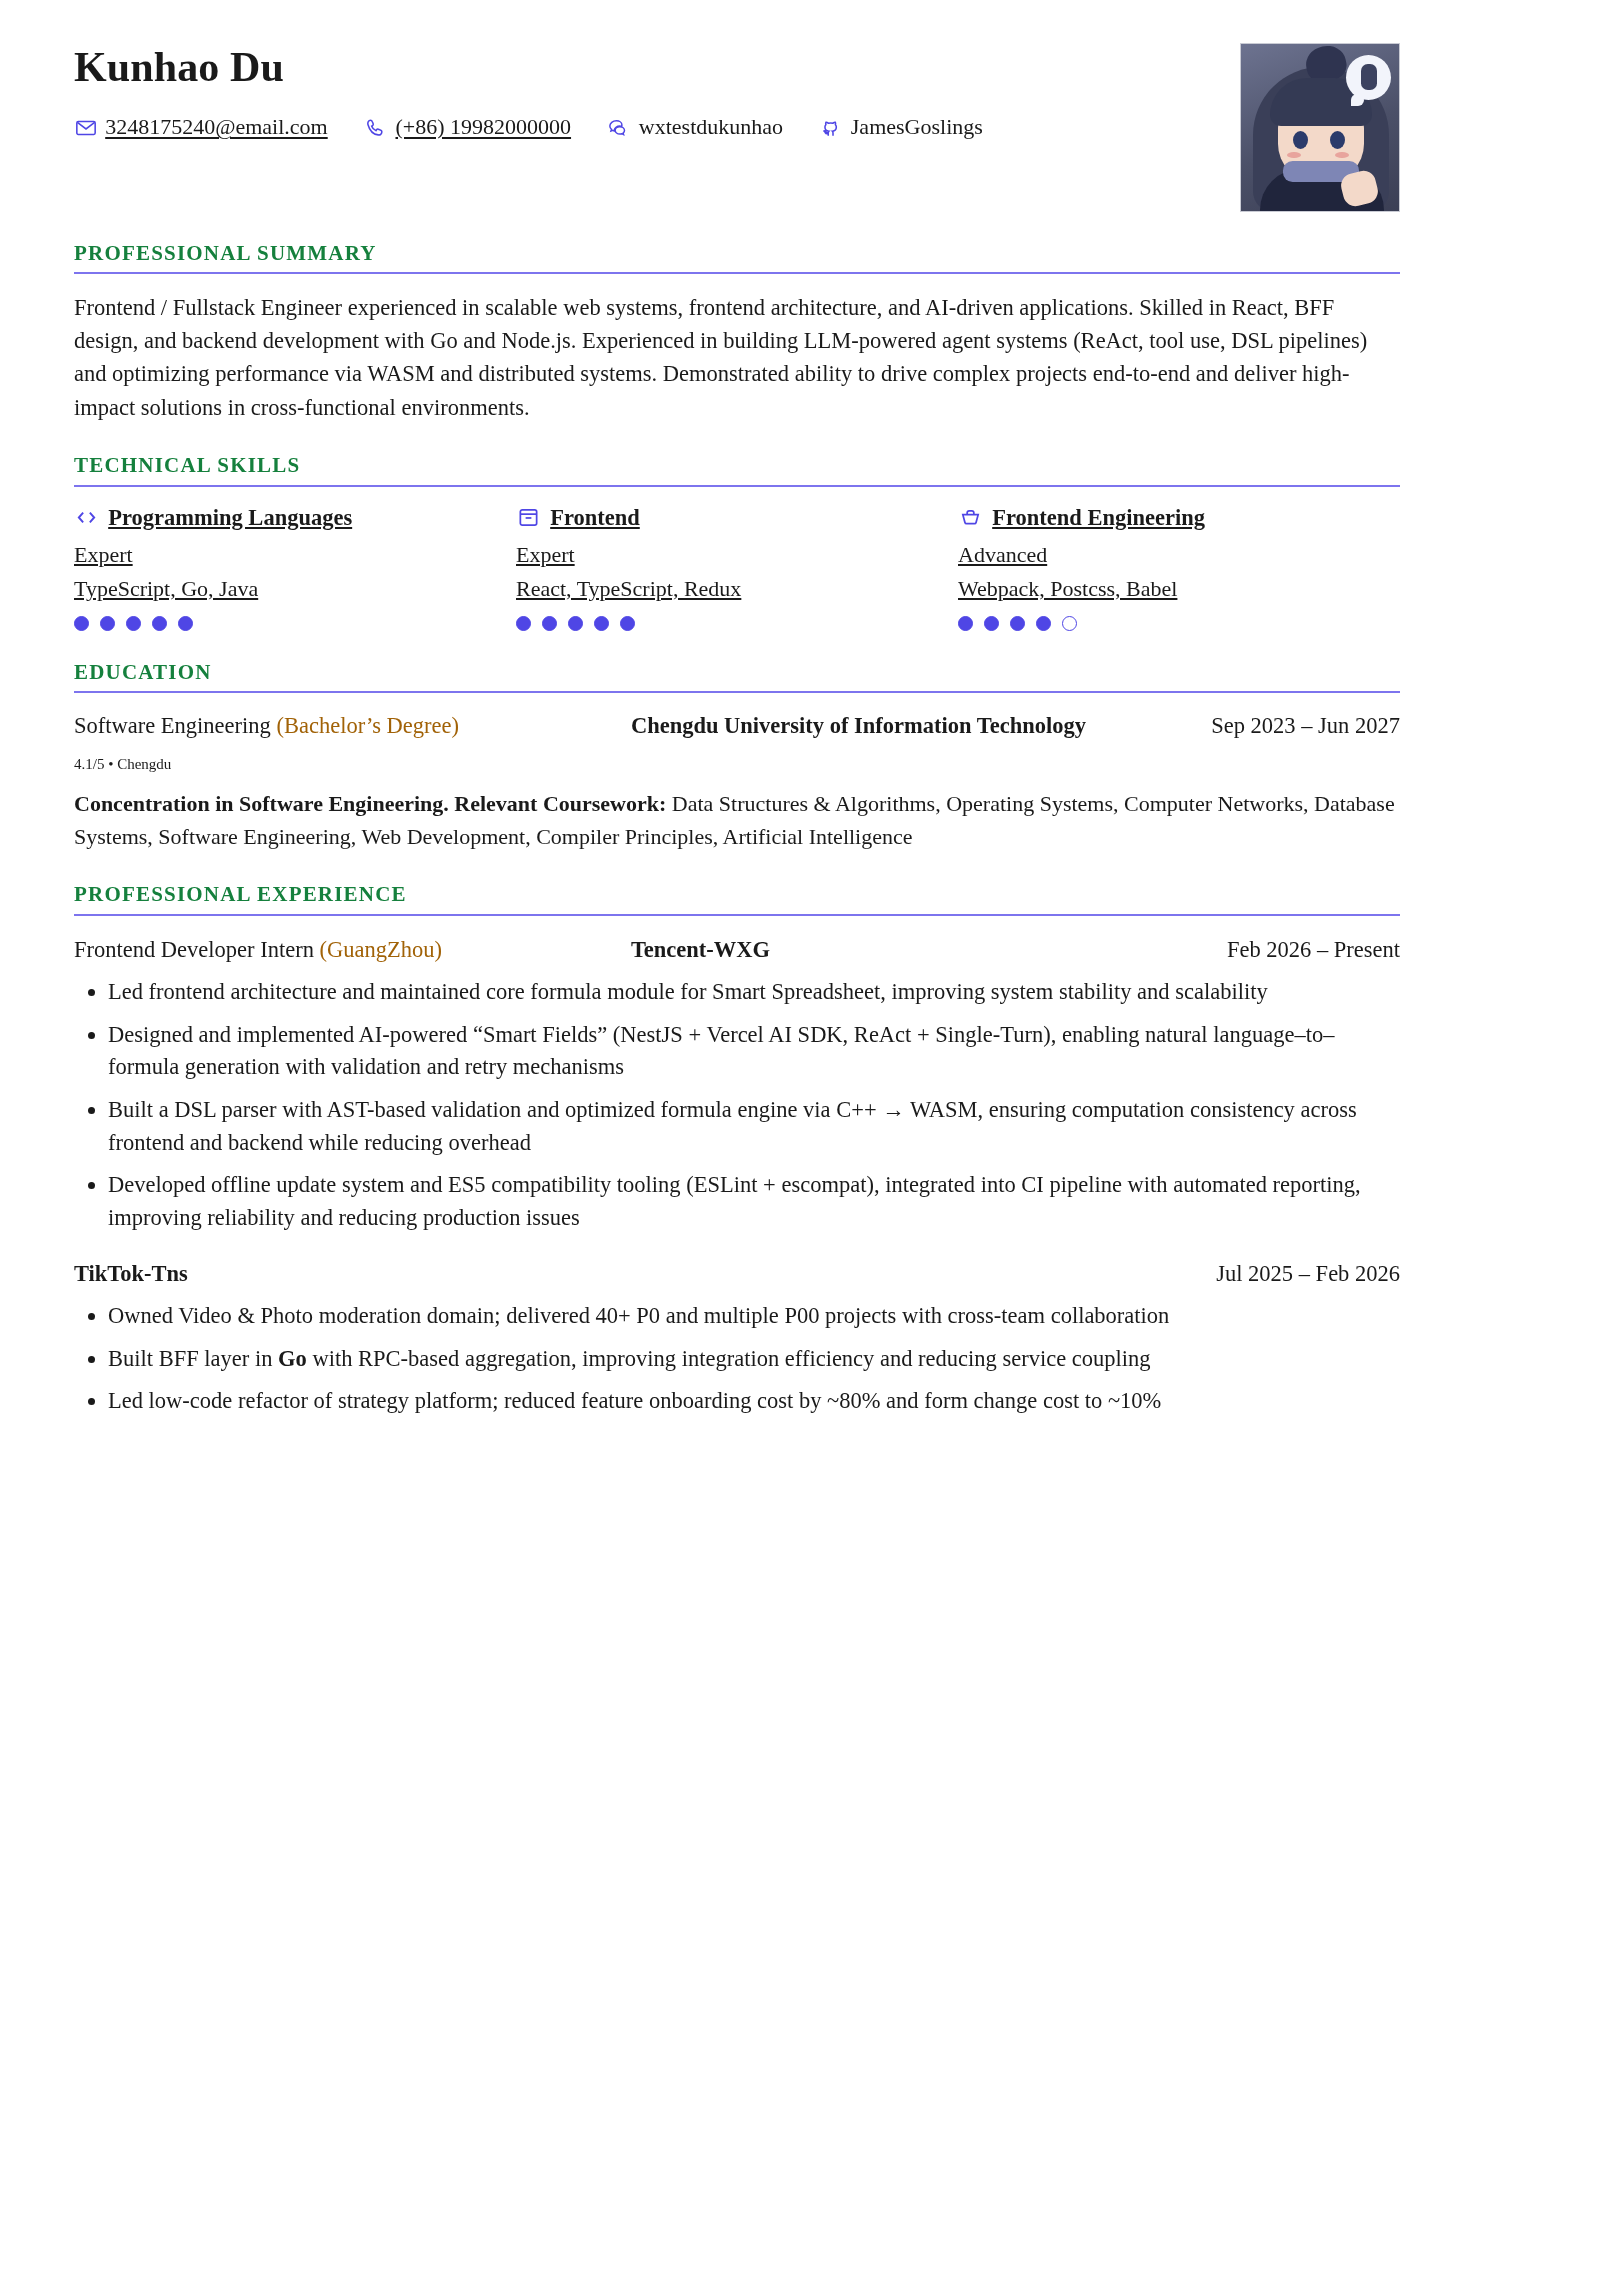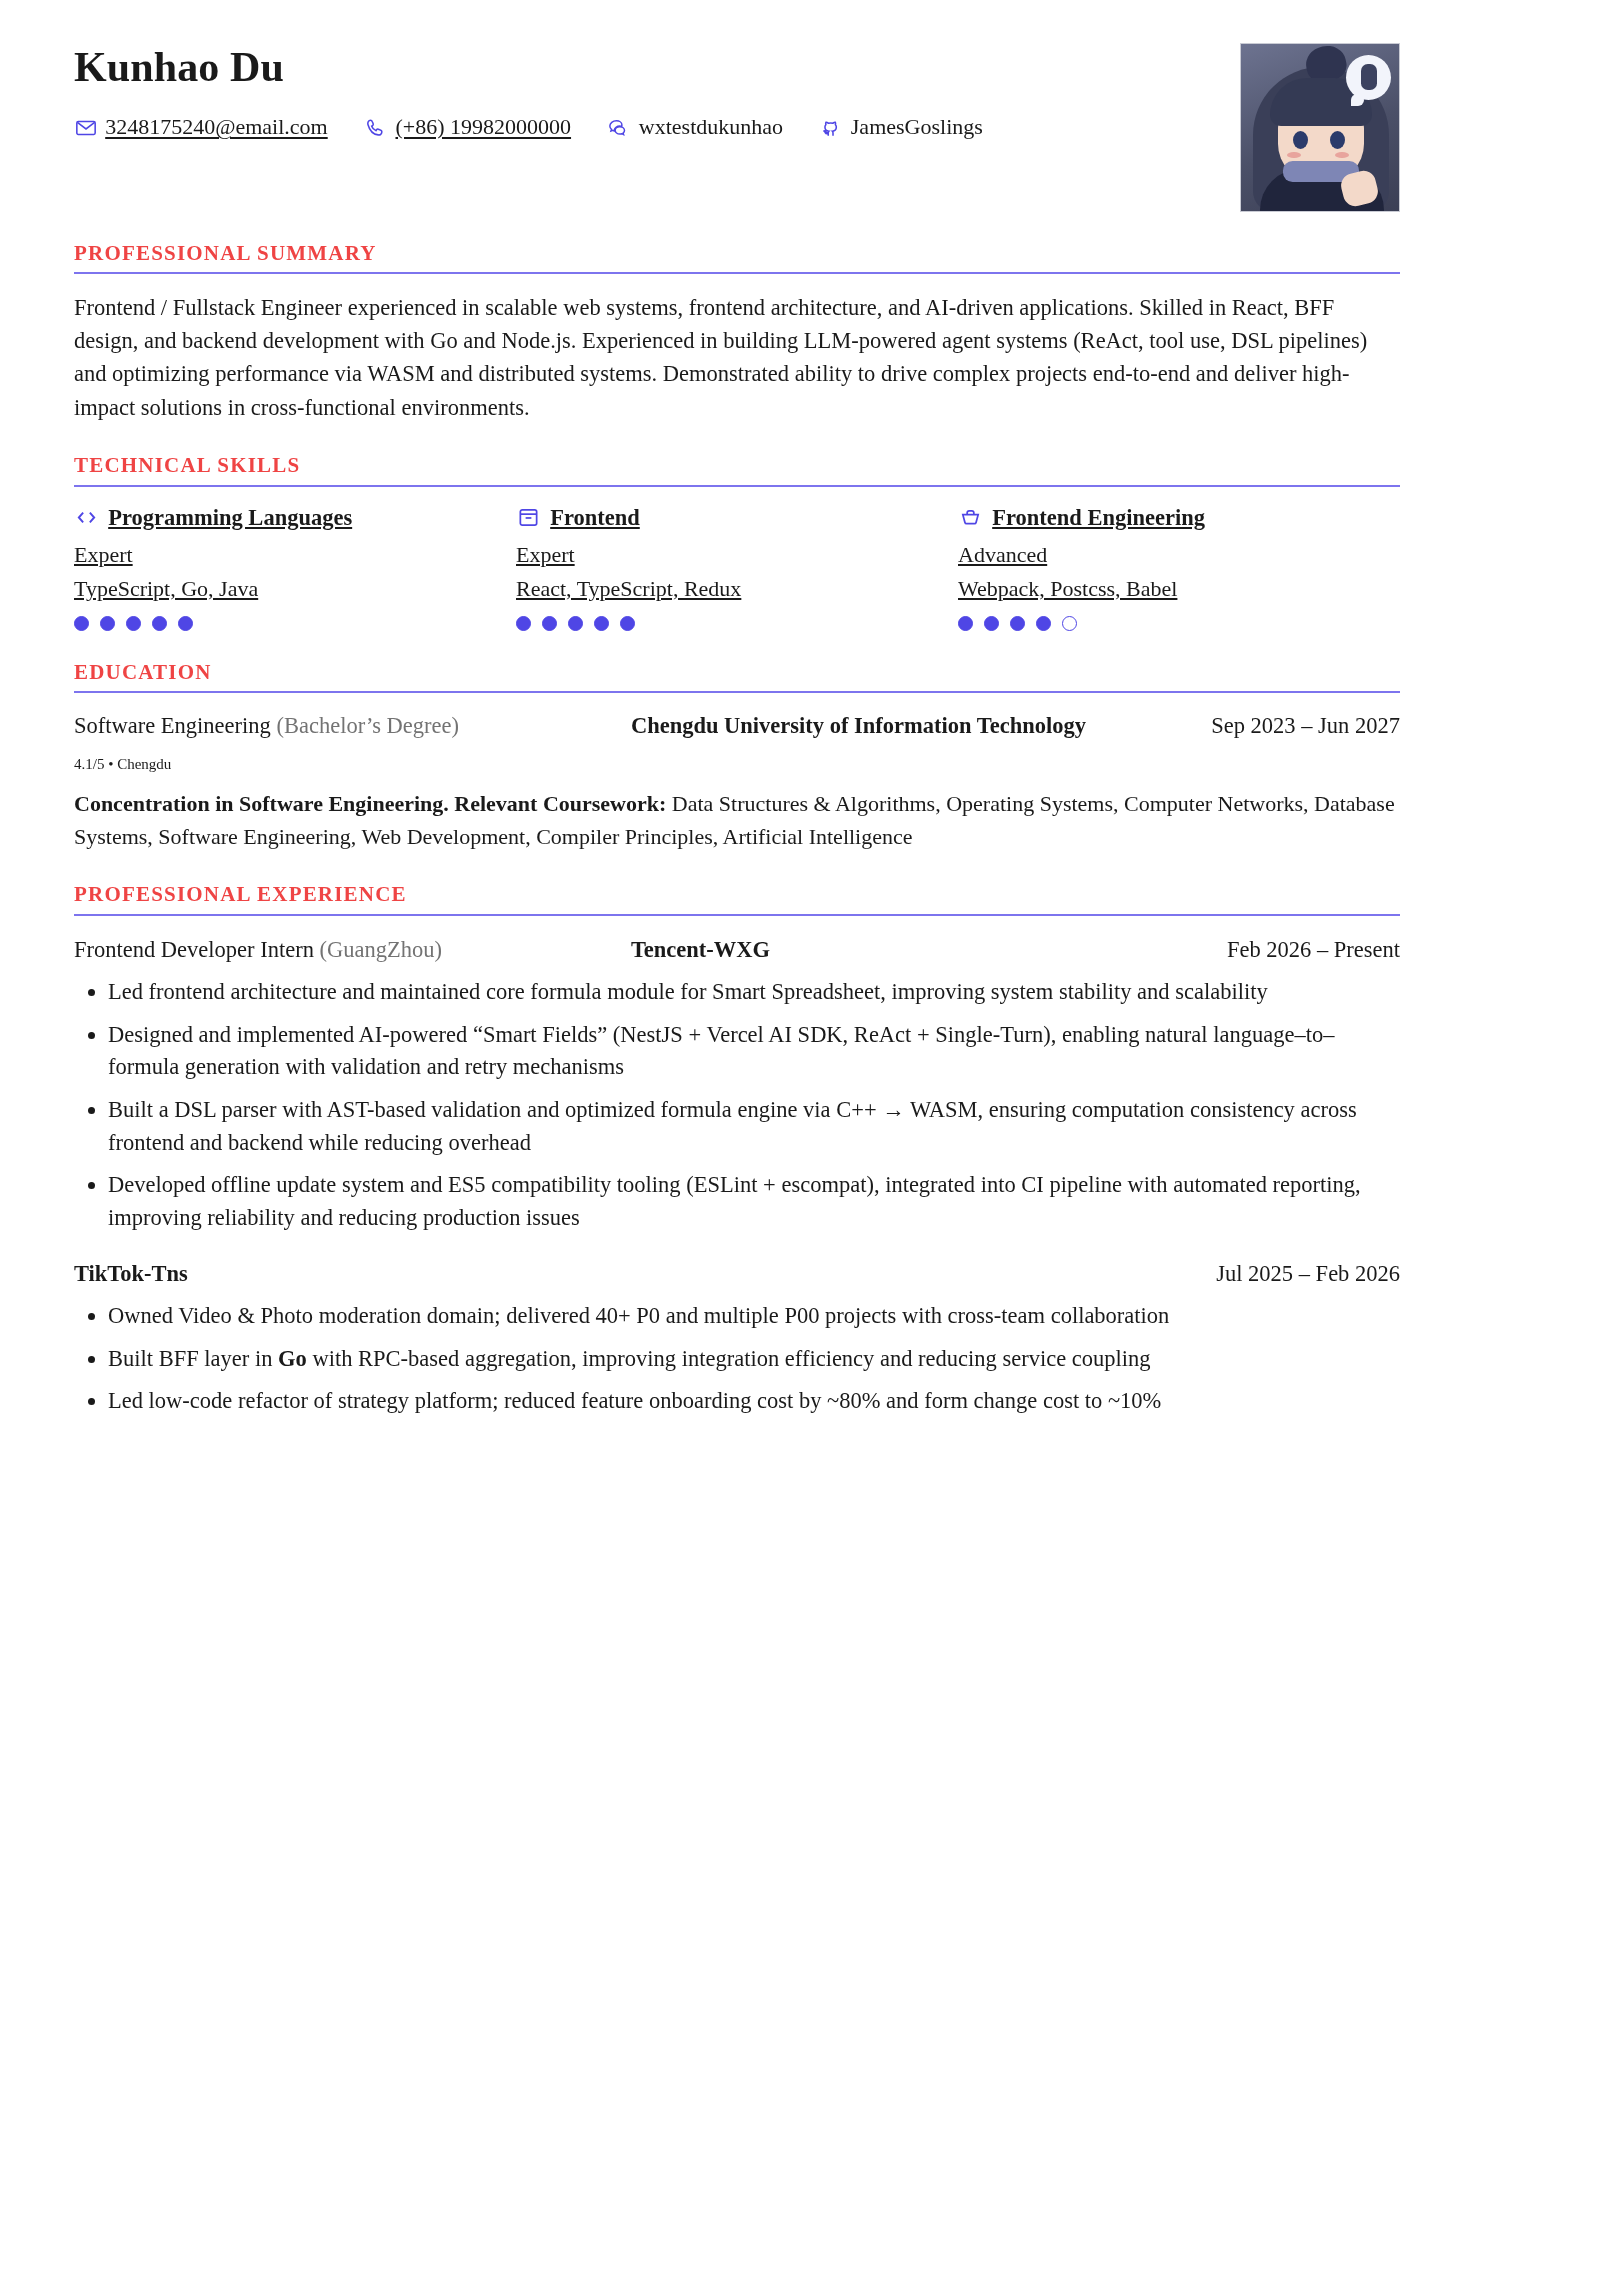--- a/index.html
+++ b/index.html
@@ -155,21 +155,21 @@
   .av-bubble-ico {
     position: absolute; right: 22px; top: 20.5px;
     width: 16.4px; height: 26px;
     background: #3c4260;
     border-radius: 6.8px;
     z-index: 3;
   }
   
   .section { margin-top: 29px; }
   .section-title {
-    color: #ef4444;
+    color: #15803d;
     font-size: 21px;
     font-weight: bold;
     letter-spacing: 1.2px;
     text-transform: uppercase;
     padding-bottom: 6.8px;
   }
   .rule {
     height: 2px;
     background: #7d74ee;
     width: 100%;
@@ -227,21 +227,21 @@
   .entry { margin-top: 16.4px; }
   .entry-row {
     display: flex;
     align-items: flex-start;
     font-size: 22.5px;
     line-height: 1.45;
   }
   .entry-left { flex: 0 0 42%; }
   .entry-mid { flex: 1 1 auto; font-weight: bold; padding-right: 13.6px; }
   .entry-right { flex: 0 0 auto; white-space: nowrap; }
-  .muted { color: #737373; }
+  .muted { color: #a16207; }
   .sub-line {
     font-size: 15px;
     margin-top: 13.6px;
   }
   .course-line {
     font-size: 22px;
     line-height: 1.48;
     margin-top: 15px;
   }
   ul.bullets {

